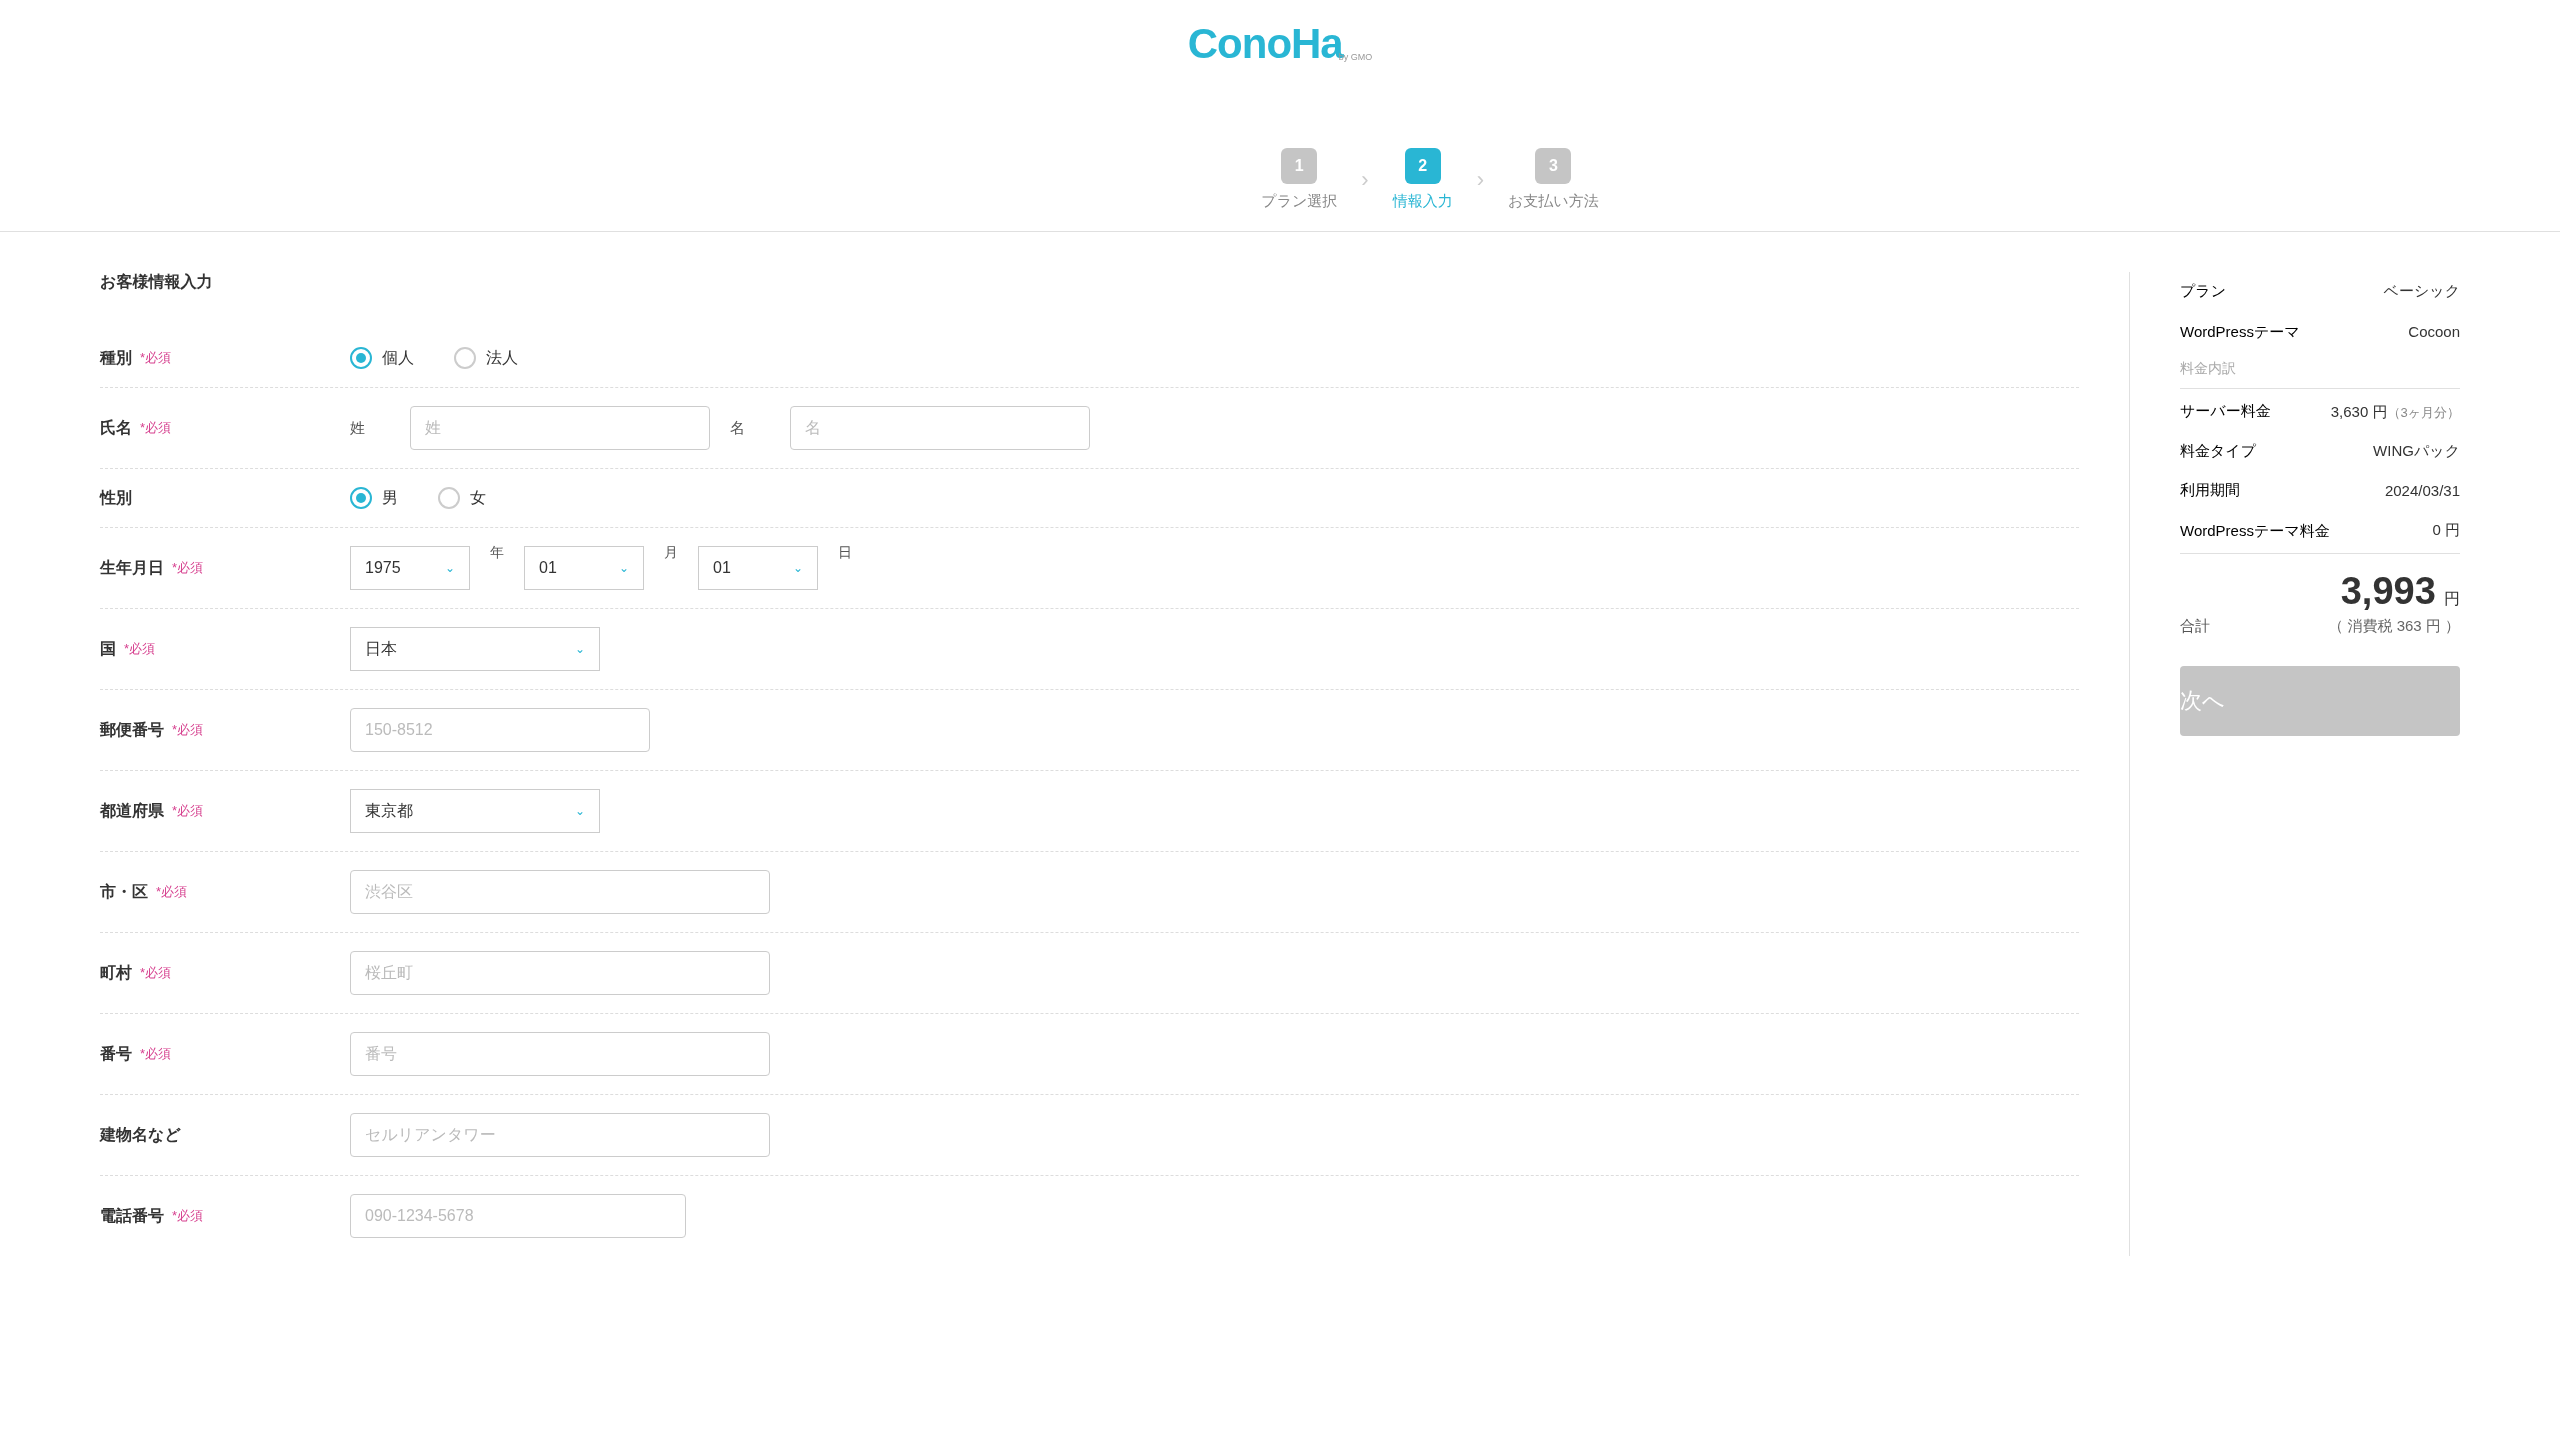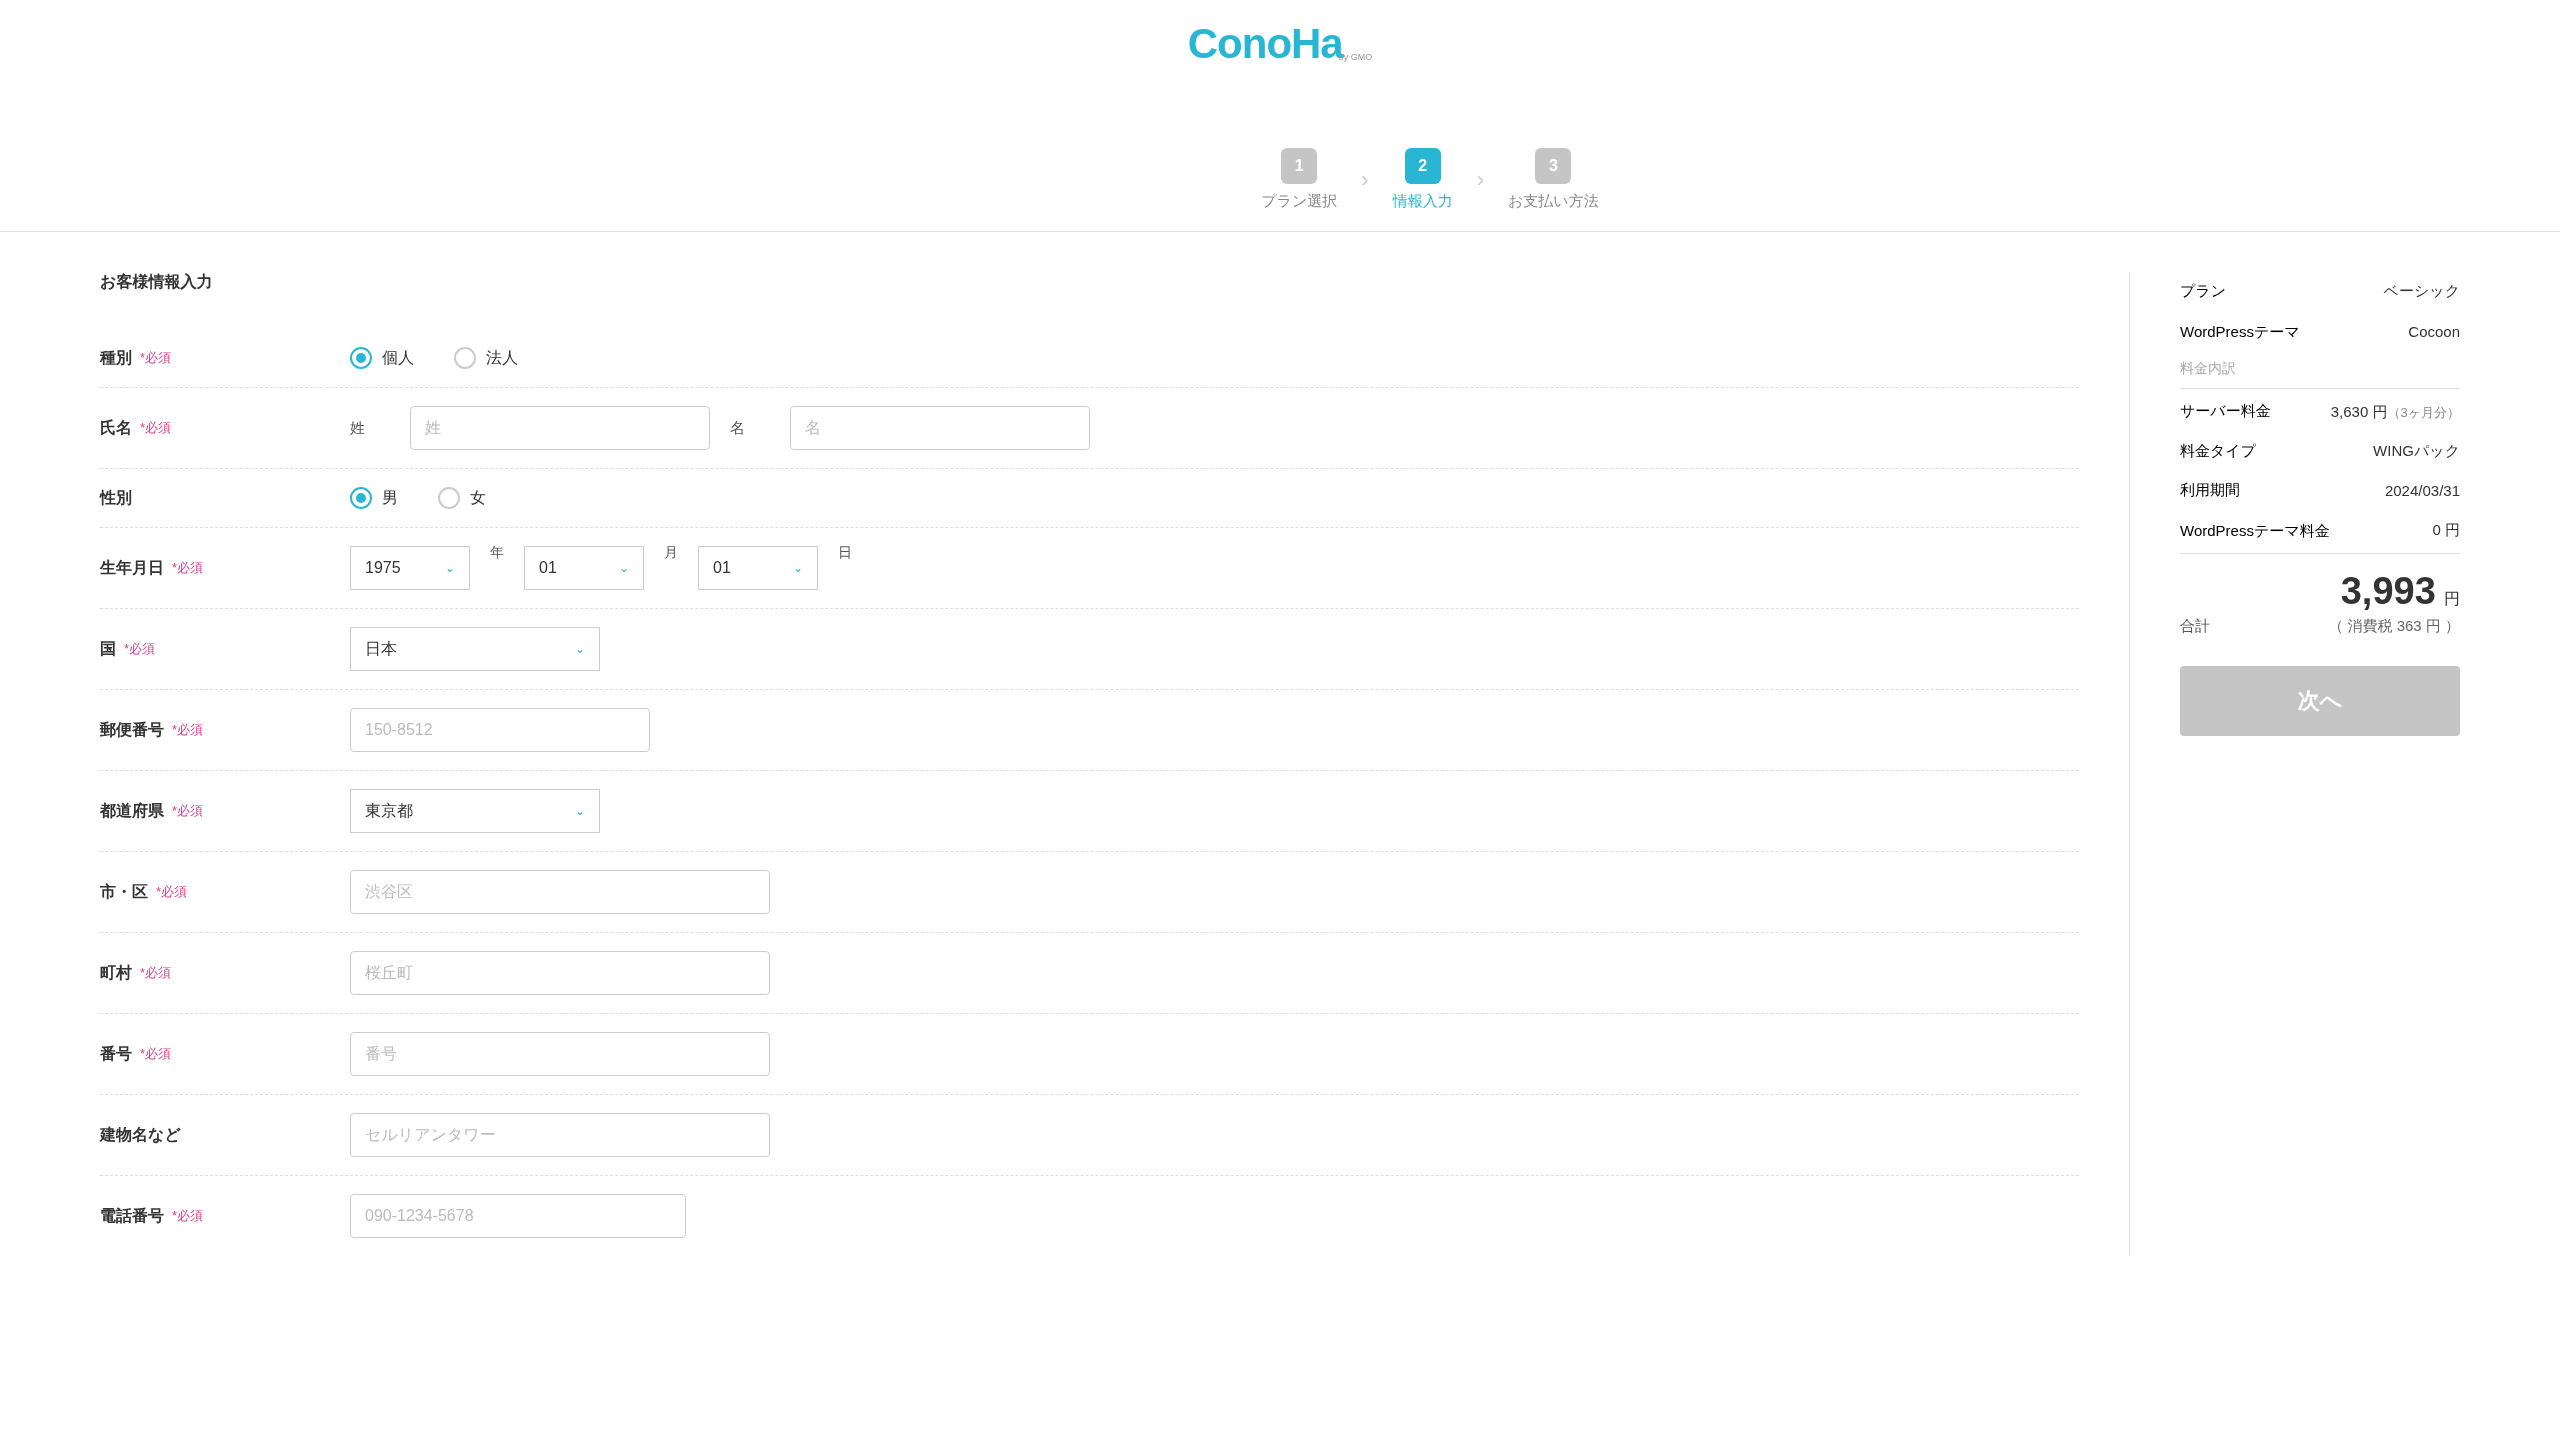--- a/index.html
+++ b/index.html
@@ -250,30 +250,28 @@
     }
     .summary-tax {
       font-size: 15px;
       color: #666;
       text-align: right;
       margin-top: 4px;
     }
     .next-btn {
       display: flex;
       align-items: center;
-      justify-content: center;
       width: 100%;
       height: 70px;
       background: #c5c5c5;
       color: #fff;
       font-size: 22px;
       border-radius: 4px;
       margin-top: 16px;
       cursor: pointer;
-      font-weight: bold;
     }
     .multi-line {
       display: flex;
       flex-direction: row;
       line-height: 1.4;
     }
   </style>
 </head>
 <body>
 

